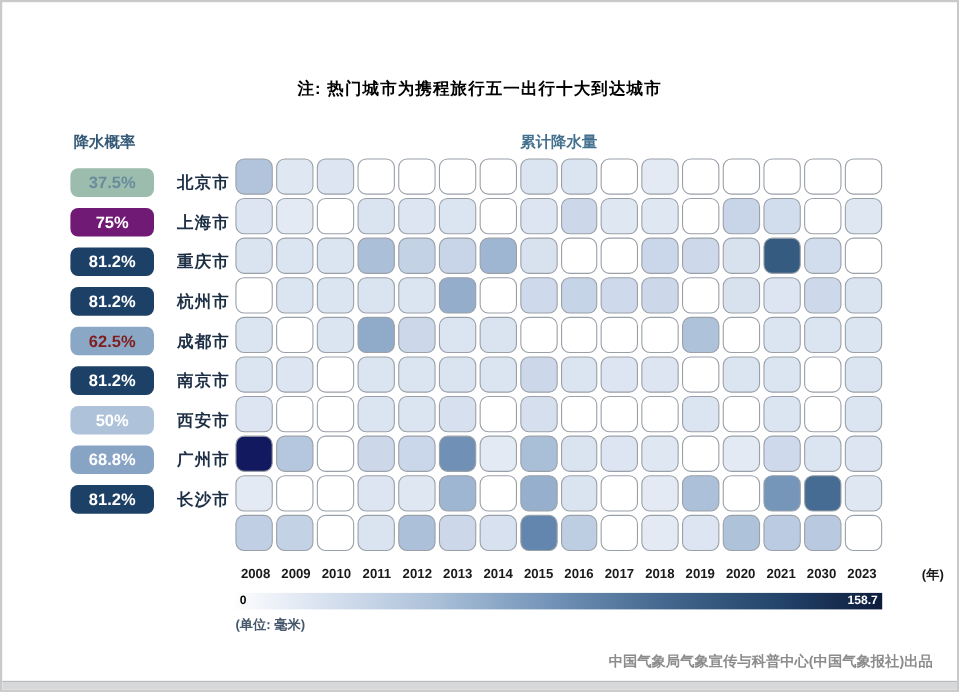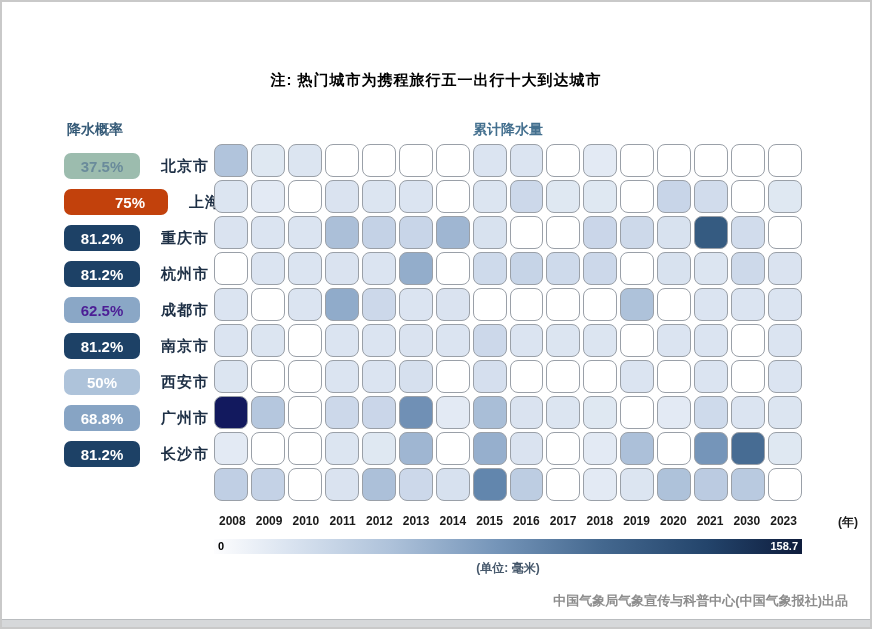--- a/index.html
+++ b/index.html
@@ -26,54 +26,54 @@
     grid-template-columns:repeat(16,1fr);grid-auto-rows:33px;gap:3px;}
   .cell{border:1px solid var(--c-cell-border);border-radius:8px;box-sizing:border-box;}
   .years{position:absolute;left:212px;top:512px;width:588px;display:grid;
     grid-template-columns:repeat(16,1fr);}
   .year{text-align:center;font-size:12px;font-weight:bold;color:var(--c-year);}
   .year-unit{position:absolute;left:836px;top:512px;font-size:12px;font-weight:bold;color:var(--c-year);}
   .legend-bar{position:absolute;left:212px;top:537px;width:588px;height:15px;
     background:linear-gradient(to right,#fdfdfe,#dce5f1 12%,#aec2da 30%,#7595b9 48%,#44688f 66%,#23446b 84%,#0e1c3c);}
   .legend-min{position:absolute;left:4px;top:0;line-height:15px;font-size:11px;font-weight:bold;color:#000;}
   .legend-max{position:absolute;right:4px;top:0;line-height:15px;font-size:11px;font-weight:bold;color:#fff;}
-  .legend-unit{position:absolute;left:212px;width:588px;top:558px;text-align:center;
+  .legend-unit{position:absolute;left:212px;width:588px;top:558px;text-align:left;
     font-size:12px;font-weight:bold;color:var(--c-unit);}
   .footer{position:absolute;right:22px;top:590px;font-size:13px;font-weight:bold;color:var(--c-footer);}
   .bottom-strip{position:absolute;left:0;right:0;bottom:0;height:7px;
     background:#d6d8da;border-top:1px solid #b9bcbf;}
 </style>
 </head>
 <body>
 
 <div class="frame" style="--c-prob-header: #355a77; --c-amt-header: #44708f; --c-city: #1d2f45; --c-year: #1a1a1a; --c-unit: #46586b; --c-footer: #8c8c8c; --c-cell-border: #9aa0a8;">
   <div class="subtitle">注: 热门城市为携程旅行五一出行十大到达城市</div>
 
   <div class="left-header">降水概率</div>
   <div class="grid-header">累计降水量</div>
 
   <div class="rows">
       <div class="prow">
         <div class="chip" style="background: rgb(156, 188, 174); color: rgb(106, 139, 155);">37.5%</div>
         <div class="city">北京市</div>
       </div>
       <div class="prow">
-        <div class="chip" style="background: #c2410c; color: rgb(255, 255, 255); padding-left: 28px;">75%</div>
+        <div class="chip" style="background: #701a75; color: rgb(255, 255, 255);">75%</div>
         <div class="city">上海市</div>
       </div>
       <div class="prow">
         <div class="chip" style="background: rgb(29, 65, 102); color: rgb(255, 255, 255);">81.2%</div>
         <div class="city">重庆市</div>
       </div>
       <div class="prow">
         <div class="chip" style="background: rgb(29, 65, 102); color: rgb(255, 255, 255);">81.2%</div>
         <div class="city">杭州市</div>
       </div>
       <div class="prow">
-        <div class="chip" style="background: rgb(138, 167, 198); color: #4c1d95;">62.5%</div>
+        <div class="chip" style="background: rgb(138, 167, 198); color: #7f1d1d;">62.5%</div>
         <div class="city">成都市</div>
       </div>
       <div class="prow">
         <div class="chip" style="background: rgb(29, 65, 102); color: rgb(255, 255, 255);">81.2%</div>
         <div class="city">南京市</div>
       </div>
       <div class="prow">
         <div class="chip" style="background: rgb(174, 195, 218); color: rgb(255, 255, 255);">50%</div>
         <div class="city">西安市</div>
       </div>

